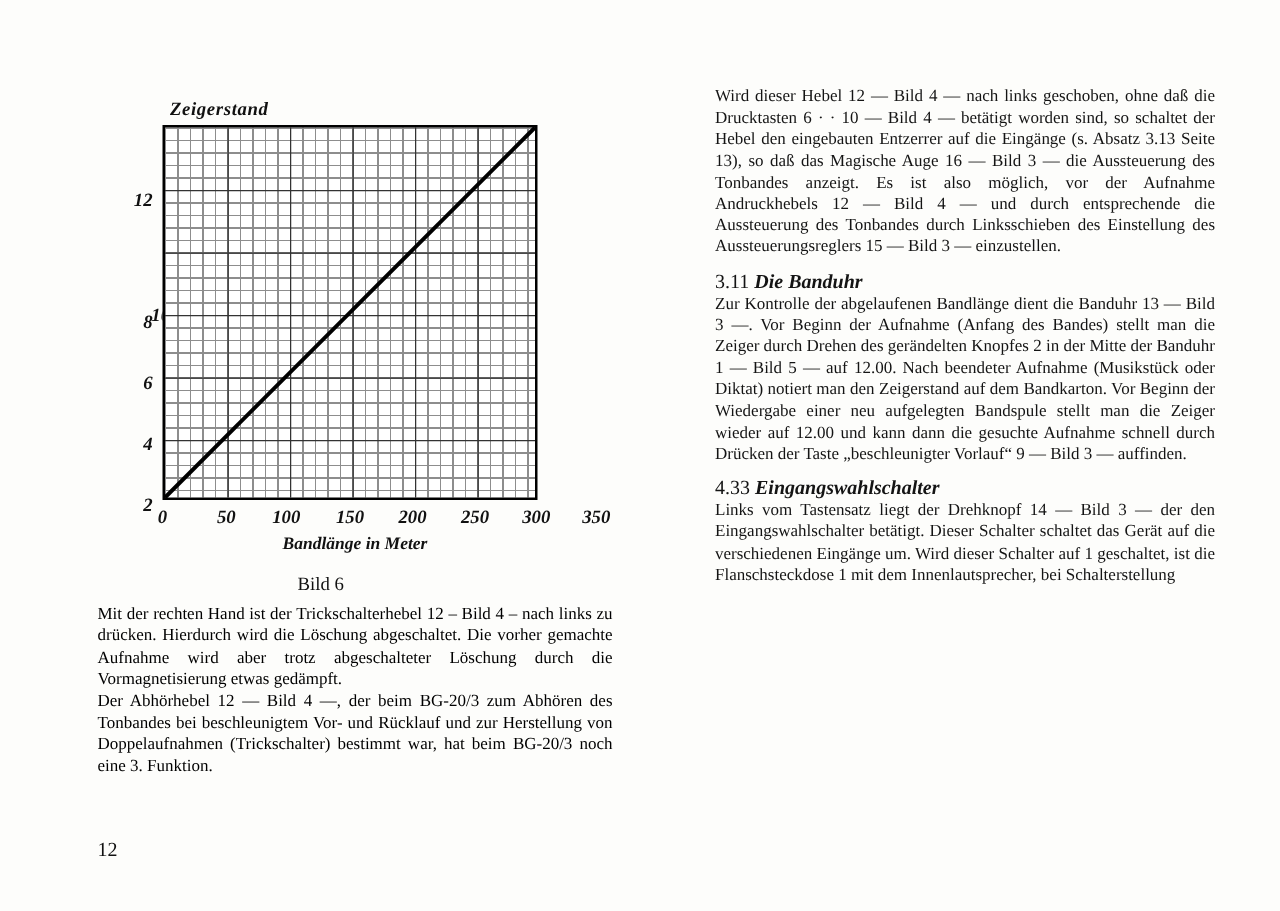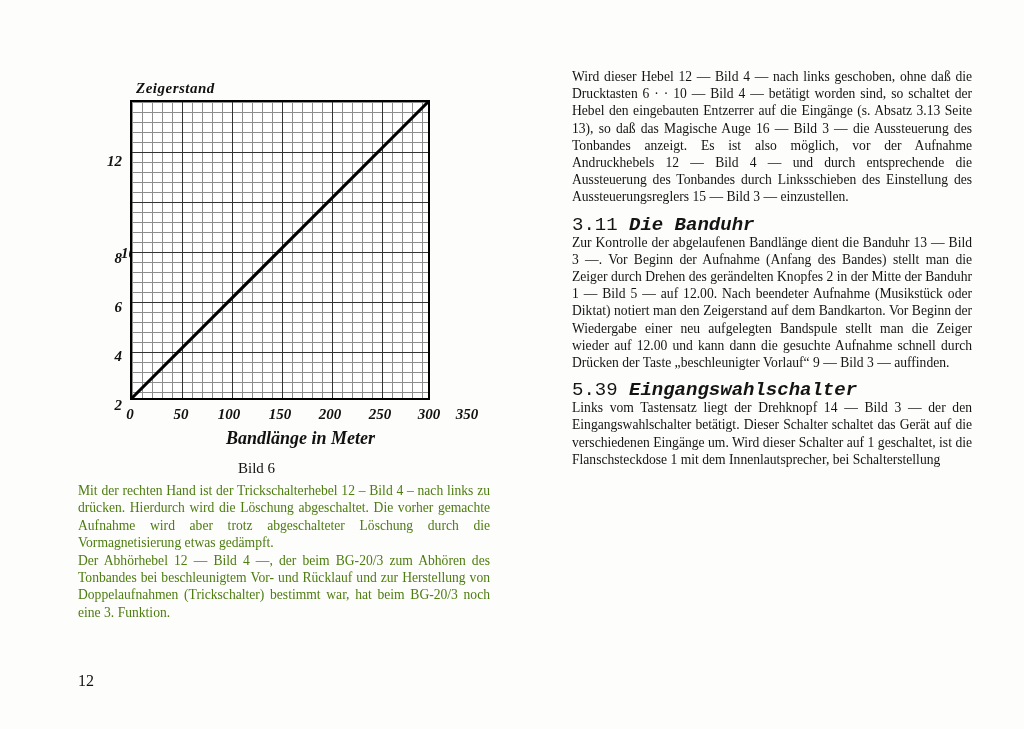--- a/index.html
+++ b/index.html
@@ -92,39 +92,39 @@
     font-style: italic;
     font-size: 15px;
     font-family: "Liberation Serif", serif;
   }
   .chart-xlabel {
     position: absolute;
     left: 148px;
     top: 368px;
     font-style: italic;
     font-weight: bold;
-    font-size: 18px;
+    font-size: 14px;
   }
   .fig-caption {
     position: absolute;
     left: 160px;
     top: 400px;
     font-size: 15px;
     font-family: "Liberation Serif", serif;
   }
 
   .left-text {
     position: absolute;
     left: 78px;
     top: 482px;
     width: 412px;
     font-size: 13.6px;
     line-height: 17.4px;
     text-align: justify;
-    color: #4d7c0f;
+    color: #000000;
   }
   .left-text p { margin: 0; }
   .left-text p + p { margin-top: 0px; }
 
   #page-number {
     position: absolute;
     left: 78px;
     top: 672px;
     font-size: 16px;
     font-family: "Liberation Serif", serif;
@@ -138,25 +138,24 @@
     width: 400px;
     font-size: 13.6px;
     line-height: 17.2px;
     text-align: justify;
     color: #141414;
     margin-left: 24px;
   }
   #right-col p { margin: 0; }
   #right-col h3 {
     margin: 11px 0 0 0;
-    font-size: 19px;
+    font-size: 16px;
     font-style: italic;
     font-weight: bold;
     line-height: 17px;
-    font-family: Liberation Mono, monospace;
   }
   .sec-num { font-style: normal; font-weight: normal; }
 </style>
 </head>
 <body>
 
 <div id="page">
 
   <div id="left-col">
 
@@ -187,21 +186,21 @@
         </svg>
       </div>
 
       <div class="xtick-lbl" style="left:38px;  top:346px; width:28px;">0</div>
       <div class="xtick-lbl" style="left:86px;  top:346px; width:34px;">50</div>
       <div class="xtick-lbl" style="left:130px; top:346px; width:42px;">100</div>
       <div class="xtick-lbl" style="left:181px; top:346px; width:42px;">150</div>
       <div class="xtick-lbl" style="left:231px; top:346px; width:42px;">200</div>
       <div class="xtick-lbl" style="left:281px; top:346px; width:42px;">250</div>
       <div class="xtick-lbl" style="left:330px; top:346px; width:42px;">300</div>
-      <div class="xtick-lbl" style="left:368px; top:346px; width:42px;">350</div>
+      <div class="xtick-lbl" style="left:378px; top:346px; width:42px;">350</div>
 
       <div class="chart-xlabel">Bandlänge in Meter</div>
 
       <div class="fig-caption">Bild 6</div>
     </div>
   </div>
 
   <div class="left-text">
     <p>Mit der rechten Hand ist der Trickschalterhebel 12 – Bild 4 – nach links zu drücken. Hierdurch wird die Löschung abgeschaltet. Die vorher gemachte Aufnahme wird aber trotz abgeschalteter Löschung durch die Vormagnetisierung etwas gedämpft.</p>
     <p>Der Abhörhebel 12 — Bild 4 —, der beim BG-20/3 zum Abhören des Tonbandes bei beschleunigtem Vor- und Rücklauf und zur Herstellung von Doppelaufnahmen (Trickschalter) bestimmt war, hat beim BG-20/3 noch eine 3. Funktion.</p>
@@ -212,19 +211,19 @@
   <div id="right-col">
     <p>Wird dieser Hebel 12 — Bild 4 — nach links geschoben, ohne daß die Drucktasten 6 · · 10 — Bild 4 — betätigt worden sind, so schaltet der Hebel den eingebauten Entzerrer auf die Eingänge (s. Absatz 3.13 Seite 13), so daß das Magische Auge 16 — Bild 3 — die Aussteuerung des Tonbandes anzeigt. Es ist also möglich, vor der Aufnahme Andruckhebels 12 — Bild 4 — und durch entsprechende die Aussteuerung des Tonbandes durch Linksschieben des Einstellung des Aussteuerungsreglers 15 — Bild 3 — einzustellen.</p>
 
     <h3>
       <span class="sec-num">3.11</span>
       <span>Die Banduhr</span>
     </h3>
     <p>Zur Kontrolle der abgelaufenen Bandlänge dient die Banduhr 13 — Bild 3 —. Vor Beginn der Aufnahme (Anfang des Bandes) stellt man die Zeiger durch Drehen des gerändelten Knopfes 2 in der Mitte der Banduhr 1 — Bild 5 — auf 12.00. Nach beendeter Aufnahme (Musikstück oder Diktat) notiert man den Zeigerstand auf dem Bandkarton. Vor Beginn der Wiedergabe einer neu aufgelegten Bandspule stellt man die Zeiger wieder auf 12.00 und kann dann die gesuchte Aufnahme schnell durch Drücken der Taste „beschleunigter Vorlauf“ 9 — Bild 3 — auffinden.</p>
 
     <h3>
-      <span class="sec-num">5.39</span>
+      <span class="sec-num">4.33</span>
       <span>Eingangswahlschalter</span>
     </h3>
     <p>Links vom Tastensatz liegt der Drehknopf 14 — Bild 3 — der den Eingangswahlschalter betätigt. Dieser Schalter schaltet das Gerät auf die verschiedenen Eingänge um. Wird dieser Schalter auf 1 geschaltet, ist die Flanschsteckdose 1 mit dem Innenlautsprecher, bei Schalterstellung</p>
   </div>
 
 </div>
 
 </body></html>

